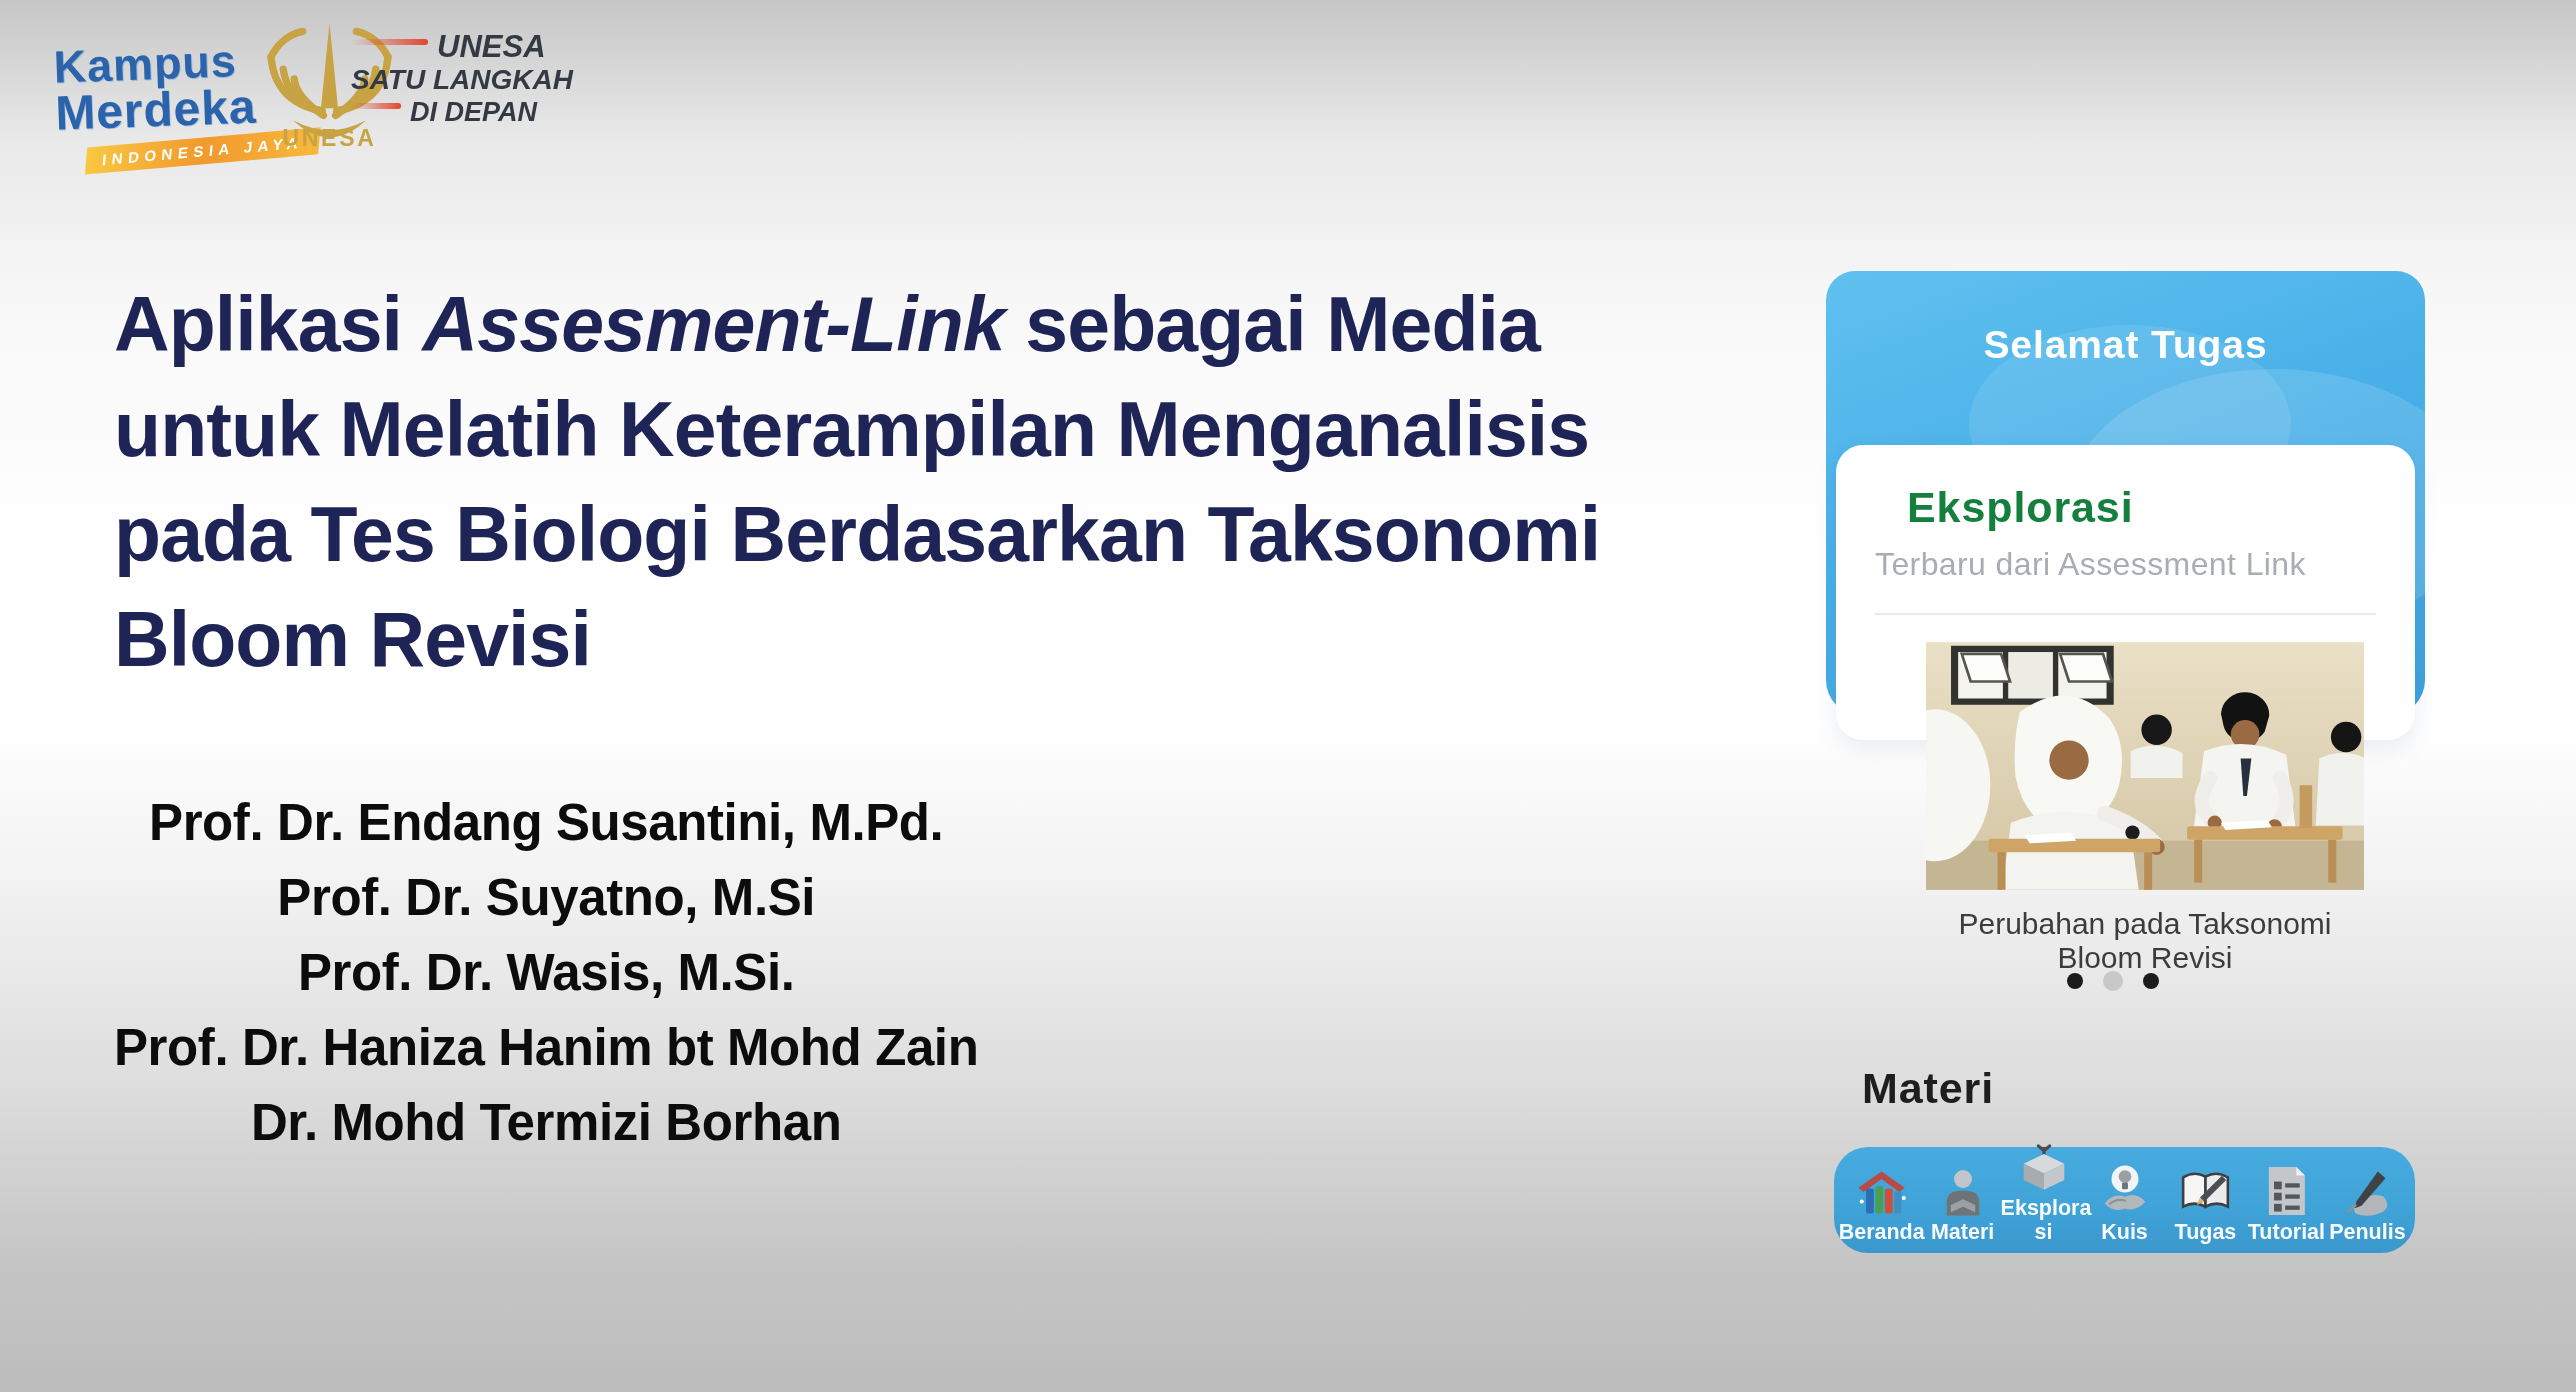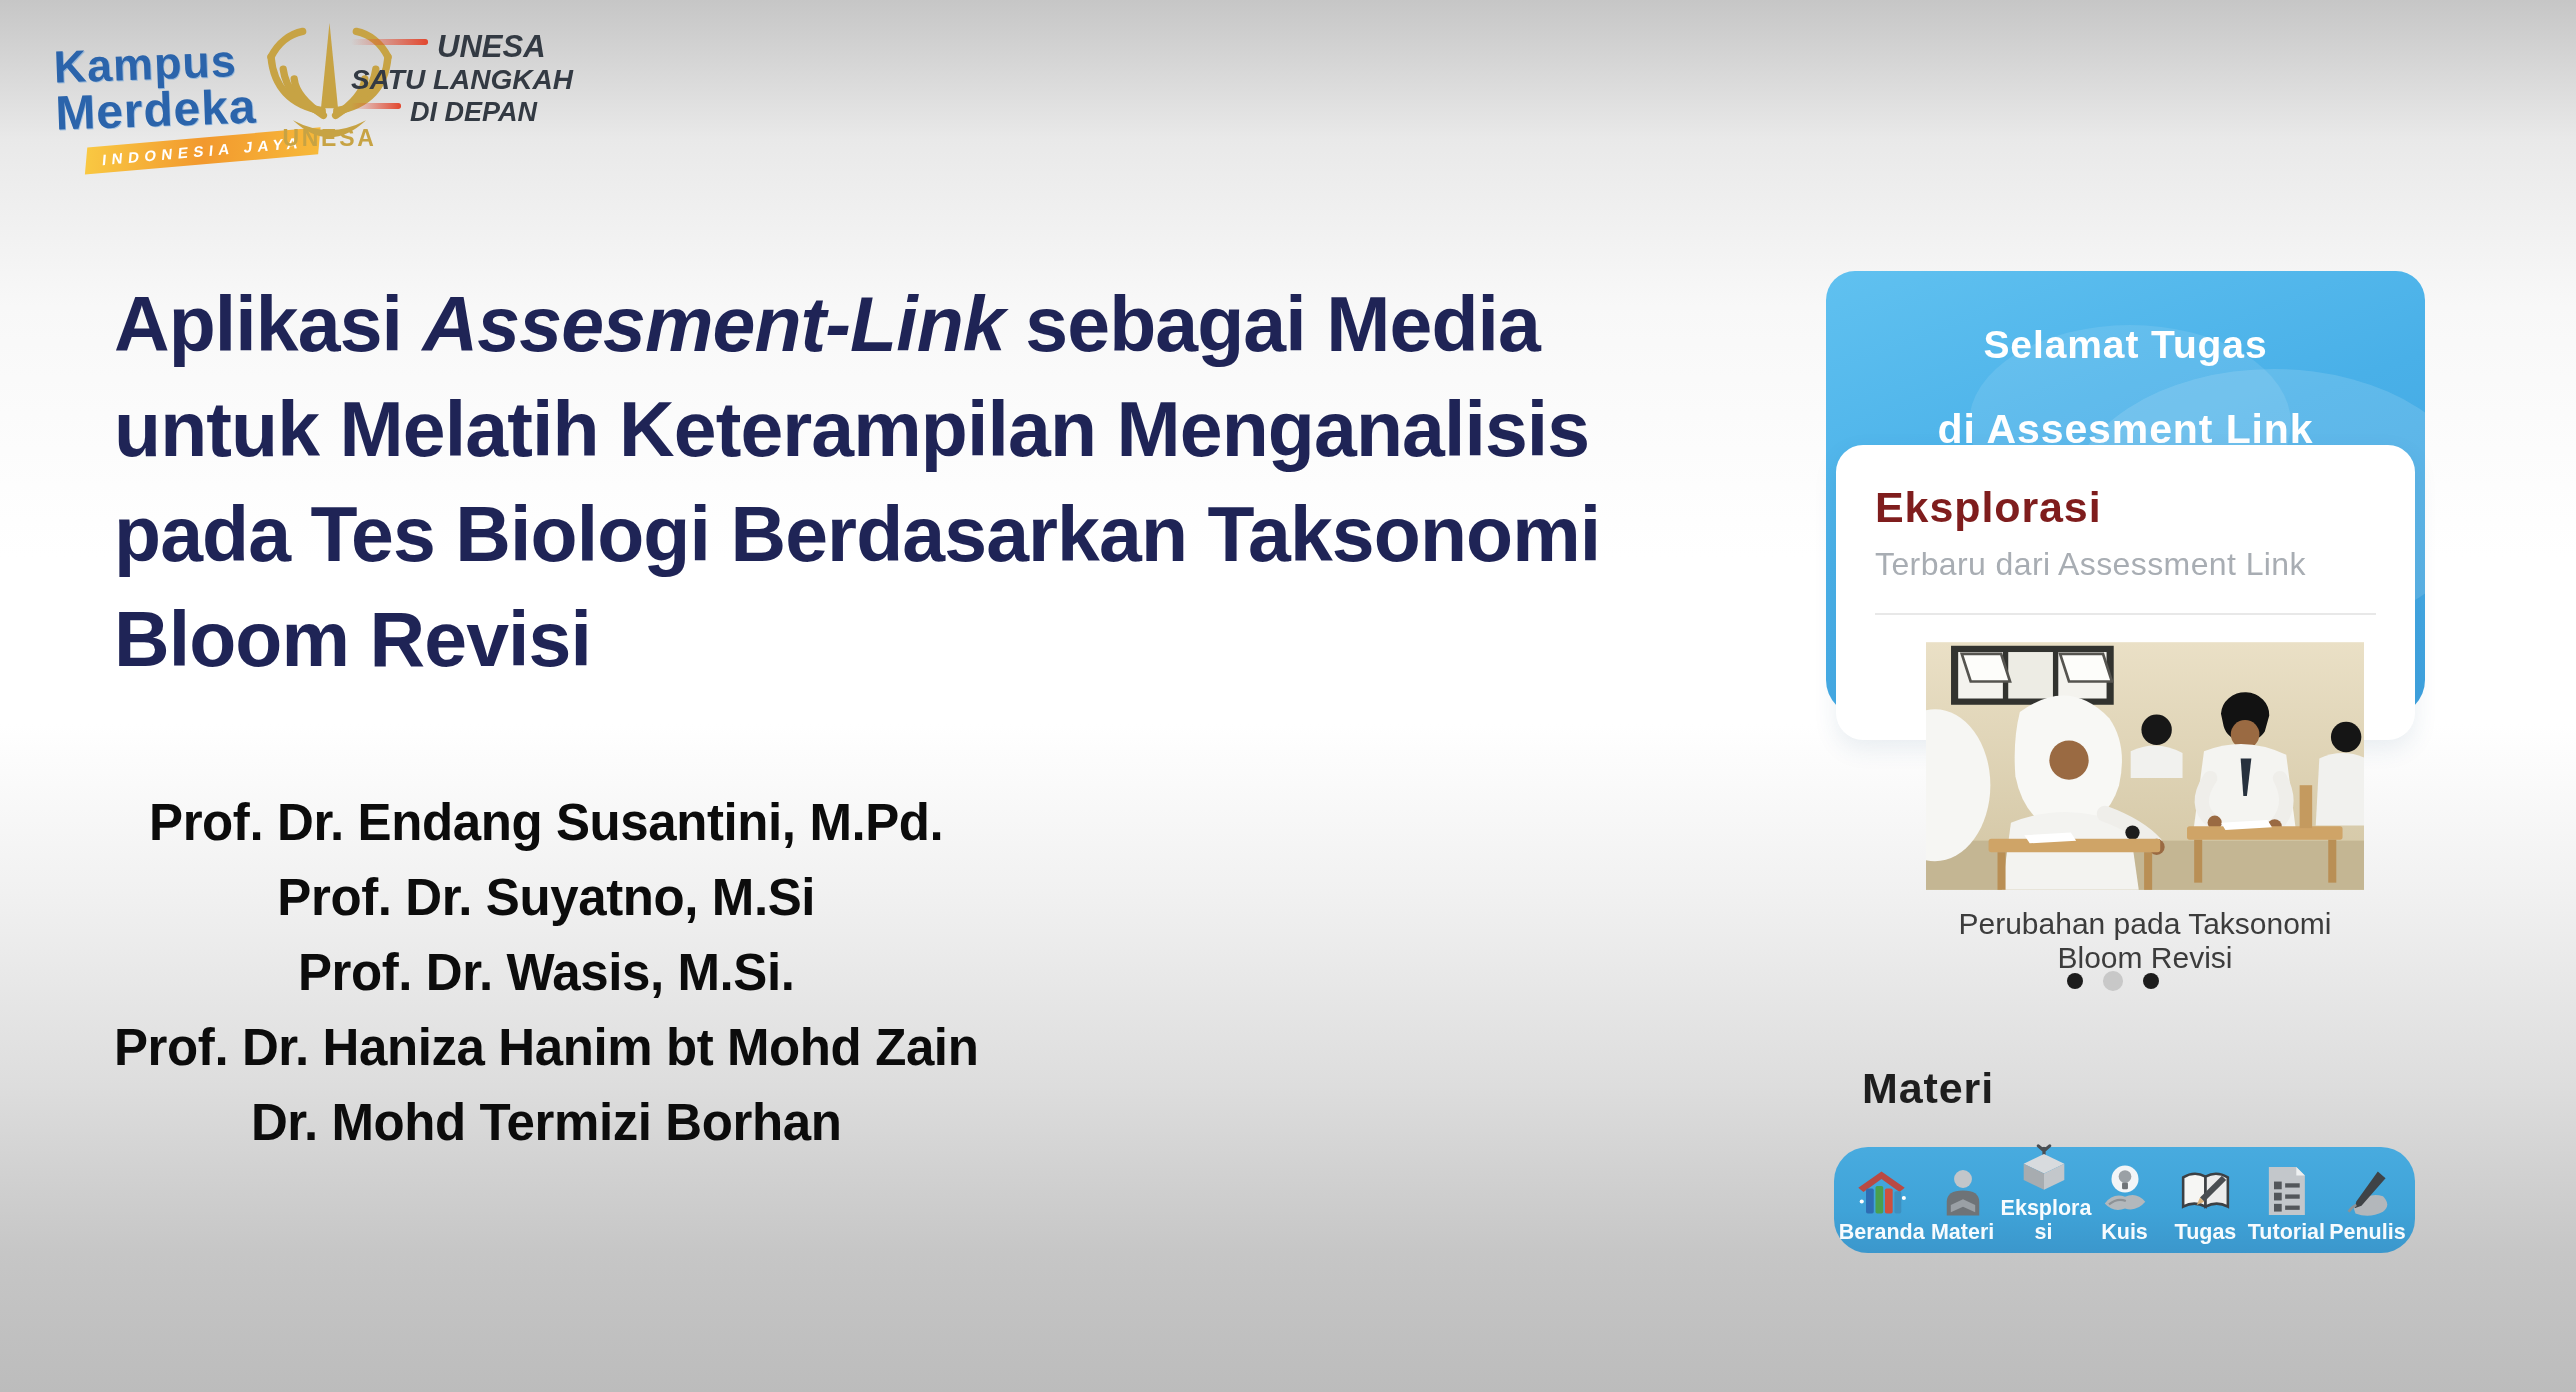--- a/index.html
+++ b/index.html
@@ -51,21 +51,21 @@
   .cloud{position:absolute;border-radius:50%;background:rgba(255,255,255,0.13);}
   .c1{right:-54px;top:98px;width:411px;height:268px;}
   .c2{right:134px;top:54px;width:322px;height:197px;background:rgba(255,255,255,0.10);}
   .ph-line1{position:relative;margin-top:52px;text-align:center;color:#fff;
     font-size:39px;font-weight:bold;letter-spacing:0.9px;}
   .ph-line2{position:relative;margin-top:39px;text-align:center;color:#fff;
     font-size:41px;font-weight:bold;letter-spacing:0.9px;}
   .explore-card{position:absolute;left:1836px;top:445px;width:579px;height:295px;
     background:#ffffff;border-radius:27px;z-index:2;
     box-shadow:0 9px 23px rgba(40,90,130,0.10);}
-  .ec-title{padding:38px 4px 0 39px;font-size:43px;font-weight:bold;color:#7f1d1d;letter-spacing:0.9px;}
+  .ec-title{padding:38px 4px 0 39px;font-size:43px;font-weight:bold;color:#15803d;letter-spacing:0.9px;margin-left:32px;}
   .ec-sub{padding:14.3px 0 0 39px;font-size:32px;color:#a8adb3;letter-spacing:0.4px;}
   .ec-divider{margin:30px auto 0;width:501px;height:1.8px;background:#e8e8e8;}
   .photo{position:absolute;left:1926px;top:642px;width:438px;height:248px;z-index:3;overflow:hidden;}
   .photo svg{display:block;width:100%;height:100%;}
   .caption{position:absolute;left:1926px;top:907px;width:438px;z-index:3;
     text-align:center;font-size:30px;color:#3c3c3c;}
   .dots{position:absolute;left:1926px;top:973px;width:438px;z-index:3;
     display:flex;justify-content:center;gap:19.7px;transform:translateX(-32px);}
   .dot{width:16px;height:16px;border-radius:50%;}
   .dot.dark{background:#1c1c1c;}
@@ -128,21 +128,20 @@
     <li>Prof. Dr. Suyatno, M.Si</li>
     <li>Prof. Dr. Wasis, M.Si.</li>
     <li>Prof. Dr. Haniza Hanim bt Mohd Zain</li>
     <li>Dr. Mohd Termizi Borhan</li>
   </ul>
 
   <div class="phone-header">
     <div class="cloud c1"></div>
     <div class="cloud c2"></div>
     <div class="ph-line1">Selamat Tugas</div>
-    <div class="ph-line2">di Assesment Link</div>
   </div>
 
   <div class="explore-card">
     <div class="ec-title">Eksplorasi</div>
     <div class="ec-sub">Terbaru dari Assessment Link</div>
     <div class="ec-divider"></div>
   </div>
 
   <div class="photo">
     <svg viewBox="0 0 490 277">

